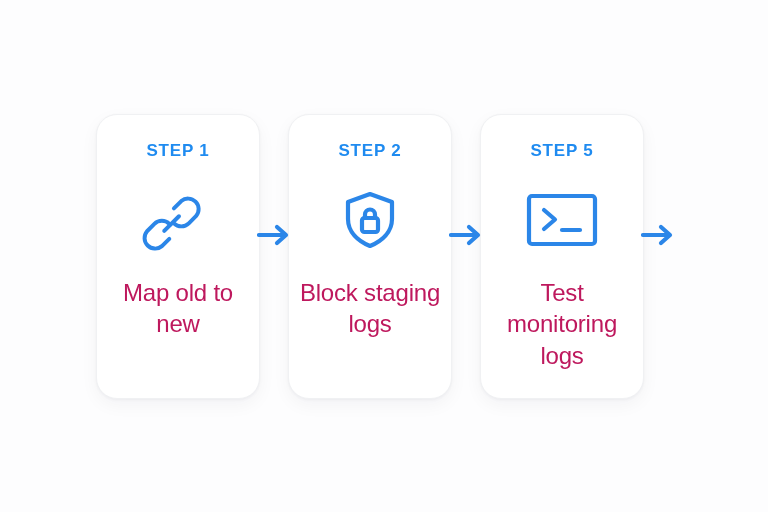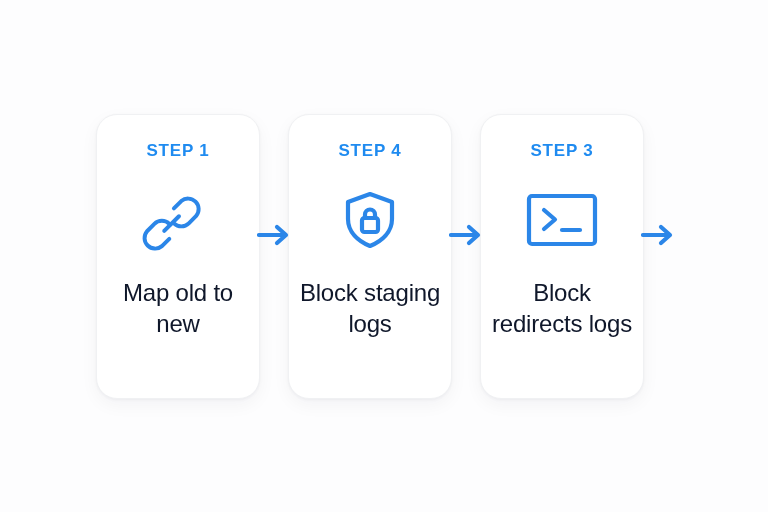--- a/index.html
+++ b/index.html
@@ -67,21 +67,21 @@
     justify-content: center;
   }
 
   .icon-wrap svg {
     display: block;
     overflow: visible;
   }
 
   .card-text {
     margin-top: 26px;
-    color: #0f172a;
+    color: #be185d;
     font-size: 24px;
     font-weight: normal;
     line-height: 1.33;
     text-align: center;
     letter-spacing: -0.2px;
     width: 100%;
   }
 
   
   .connector {
@@ -125,50 +125,50 @@
     <div class="connector">
       <span class="arrow-pos">
         <svg width="34" height="22" viewBox="0 0 34 22" fill="none" stroke="#2b86e8" stroke-width="4.2" stroke-linecap="round" stroke-linejoin="round">
           <line x1="2" y1="11" x2="28" y2="11"></line>
           <polyline points="20,3 29,11 20,19"></polyline>
         </svg>
       </span>
     </div>
 
     <div class="card">
-      <div class="step-label">STEP 4</div>
+      <div class="step-label">STEP 2</div>
       <div class="icon-wrap">
         <svg width="58" height="60" viewBox="0 0 58 60" fill="none" stroke="#2b86e8" stroke-width="4.2" stroke-linecap="round" stroke-linejoin="round">
           <path d="M29 4 L51 12 V29 C51 42 41 51 29 56 C17 51 7 42 7 29 V12 Z"></path>
           <rect x="21" y="28" width="16" height="14" rx="2.4"></rect>
           <path d="M24 28 V24.5 a5 5 0 0 1 10 0 V28"></path>
         </svg>
       </div>
       <div class="card-text">Block staging logs</div>
     </div>
 
     <div class="connector">
       <span class="arrow-pos">
         <svg width="34" height="22" viewBox="0 0 34 22" fill="none" stroke="#2b86e8" stroke-width="4.2" stroke-linecap="round" stroke-linejoin="round">
           <line x1="2" y1="11" x2="28" y2="11"></line>
           <polyline points="20,3 29,11 20,19"></polyline>
         </svg>
       </span>
     </div>
 
     <div class="card">
-      <div class="step-label">STEP 3</div>
+      <div class="step-label">STEP 5</div>
       <div class="icon-wrap">
         <svg width="72" height="54" viewBox="0 0 72 54" fill="none" stroke="#2b86e8" stroke-width="4.2" stroke-linecap="round" stroke-linejoin="round">
           <rect x="3" y="3" width="66" height="48" rx="3"></rect>
           <polyline points="18,17 29,26.5 18,36"></polyline>
           <line x1="36" y1="37" x2="54" y2="37"></line>
         </svg>
       </div>
-      <div class="card-text">Block redirects logs</div>
+      <div class="card-text">Test monitoring logs</div>
     </div>
 
     <div class="connector">
       <span class="arrow-pos">
         <svg width="34" height="22" viewBox="0 0 34 22" fill="none" stroke="#2b86e8" stroke-width="4.2" stroke-linecap="round" stroke-linejoin="round">
           <line x1="2" y1="11" x2="28" y2="11"></line>
           <polyline points="20,3 29,11 20,19"></polyline>
         </svg>
       </span>
     </div>

